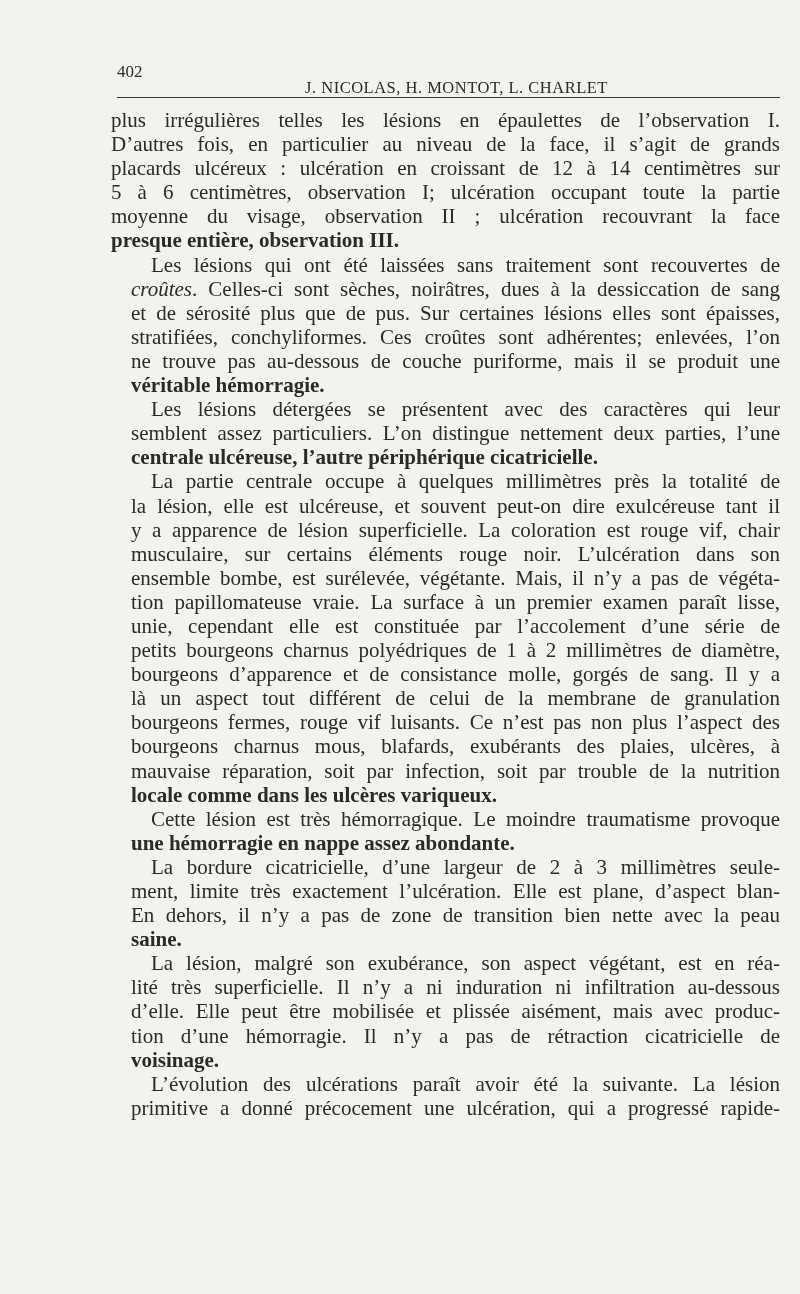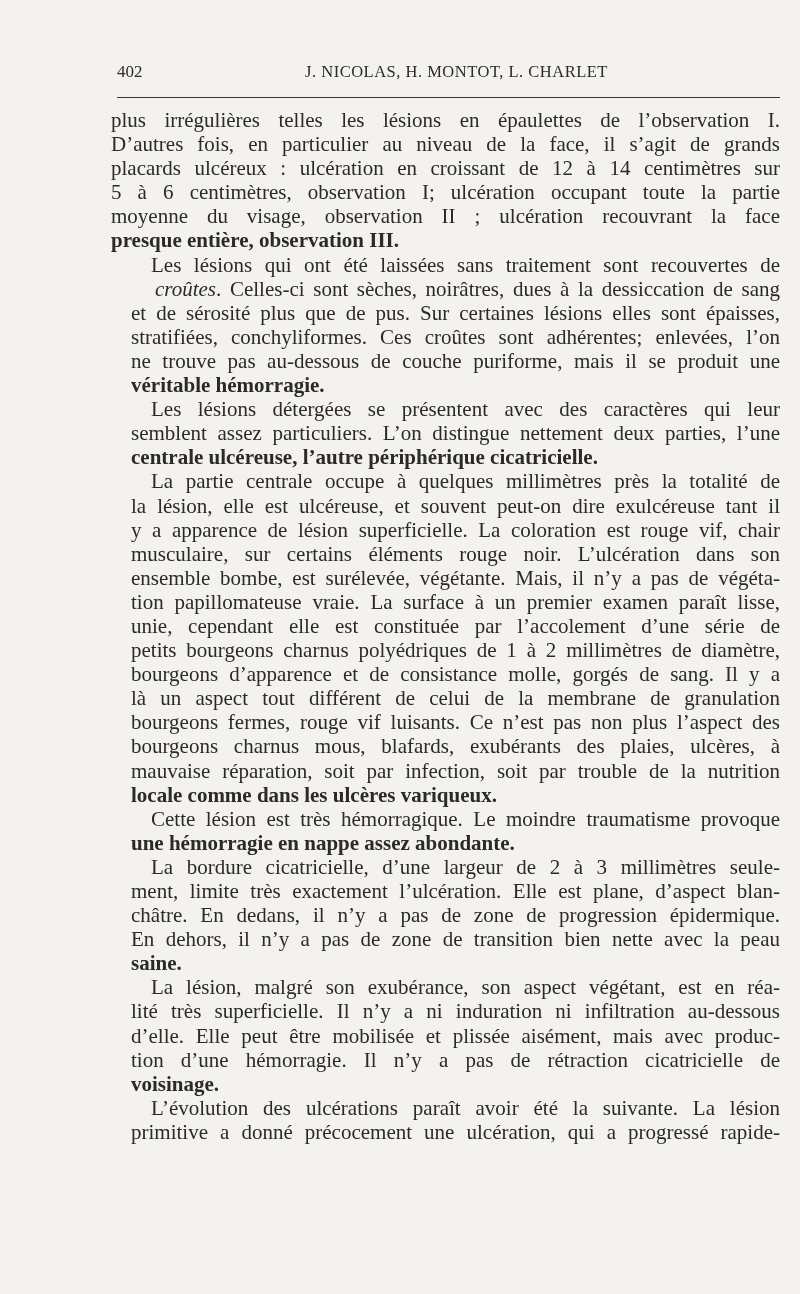--- a/index.html
+++ b/index.html
@@ -12,38 +12,38 @@
     color: #2b2a28;
   }
   .header {
     position: absolute; left: 117px; top: 62px; width: 663px; height: 22px;
   }
   .page-number {
     position: absolute; left: 0; top: 0;
     font-size: 17px; letter-spacing: 0px;
   }
   .running-head {
-    position: absolute; left: 0; right: 0; top: 0;
+    position: absolute; left: 0; right: 0; top: 16px;
     text-align: center; font-size: 16.5px; letter-spacing: 0.5px;
     padding-left: 16px;
   }
   .rule {
     position: absolute; left: 117px; top: 97px; width: 663px; height: 0;
     border-top: 1.4px solid #3a3936;
   }
   .body-text {
     position: absolute; left: 111px; top: 108px; width: 669px;
     font-size: 21px; line-height: 24.1px;
     text-align: justify;
   }
   .para { margin: 0; text-indent: 20px; text-align: justify; }
   .para.first { text-indent: 0; }
   .line { display: block; text-align: justify; text-align-last: justify; white-space: nowrap; }
   .line.last { text-align-last: left; font-weight: bold; }
-  em { font-style: italic; margin-left: 24px; }
+  em { font-style: italic; }
 </style>
 </head>
 <body>
 
 <div class="header">
   <span class="page-number">402</span>
   <div class="running-head">J. NICOLAS, H. MONTOT, L. CHARLET</div>
 </div>
 <div class="rule"></div>
 
@@ -85,21 +85,20 @@
       <span class="line">mauvaise réparation, soit par infection, soit par trouble de la nutrition</span>
       <span class="line last">locale comme dans les ulcères variqueux.</span>
     </div>
     <div class="para">
       <span class="line" style="padding-left: 20px;">Cette lésion est très hémorragique. Le moindre traumatisme provoque</span>
       <span class="line last">une hémorragie en nappe assez abondante.</span>
     </div>
     <div class="para">
       <span class="line" style="padding-left: 20px;">La bordure cicatricielle, d’une largeur de 2 à 3 millimètres seule-</span>
       <span class="line">ment, limite très exactement l’ulcération. Elle est plane, d’aspect blan-</span>
-      <span class="line">châtre. En dedans, il n’y a pas de zone de progression épidermique.</span>
       <span class="line">En dehors, il n’y a pas de zone de transition bien nette avec la peau</span>
       <span class="line last">saine.</span>
     </div>
     <div class="para">
       <span class="line" style="padding-left: 20px;">La lésion, malgré son exubérance, son aspect végétant, est en réa-</span>
       <span class="line">lité très superficielle. Il n’y a ni induration ni infiltration au-dessous</span>
       <span class="line">d’elle. Elle peut être mobilisée et plissée aisément, mais avec produc-</span>
       <span class="line">tion d’une hémorragie. Il n’y a pas de rétraction cicatricielle de</span>
       <span class="line last">voisinage.</span>
     </div>

